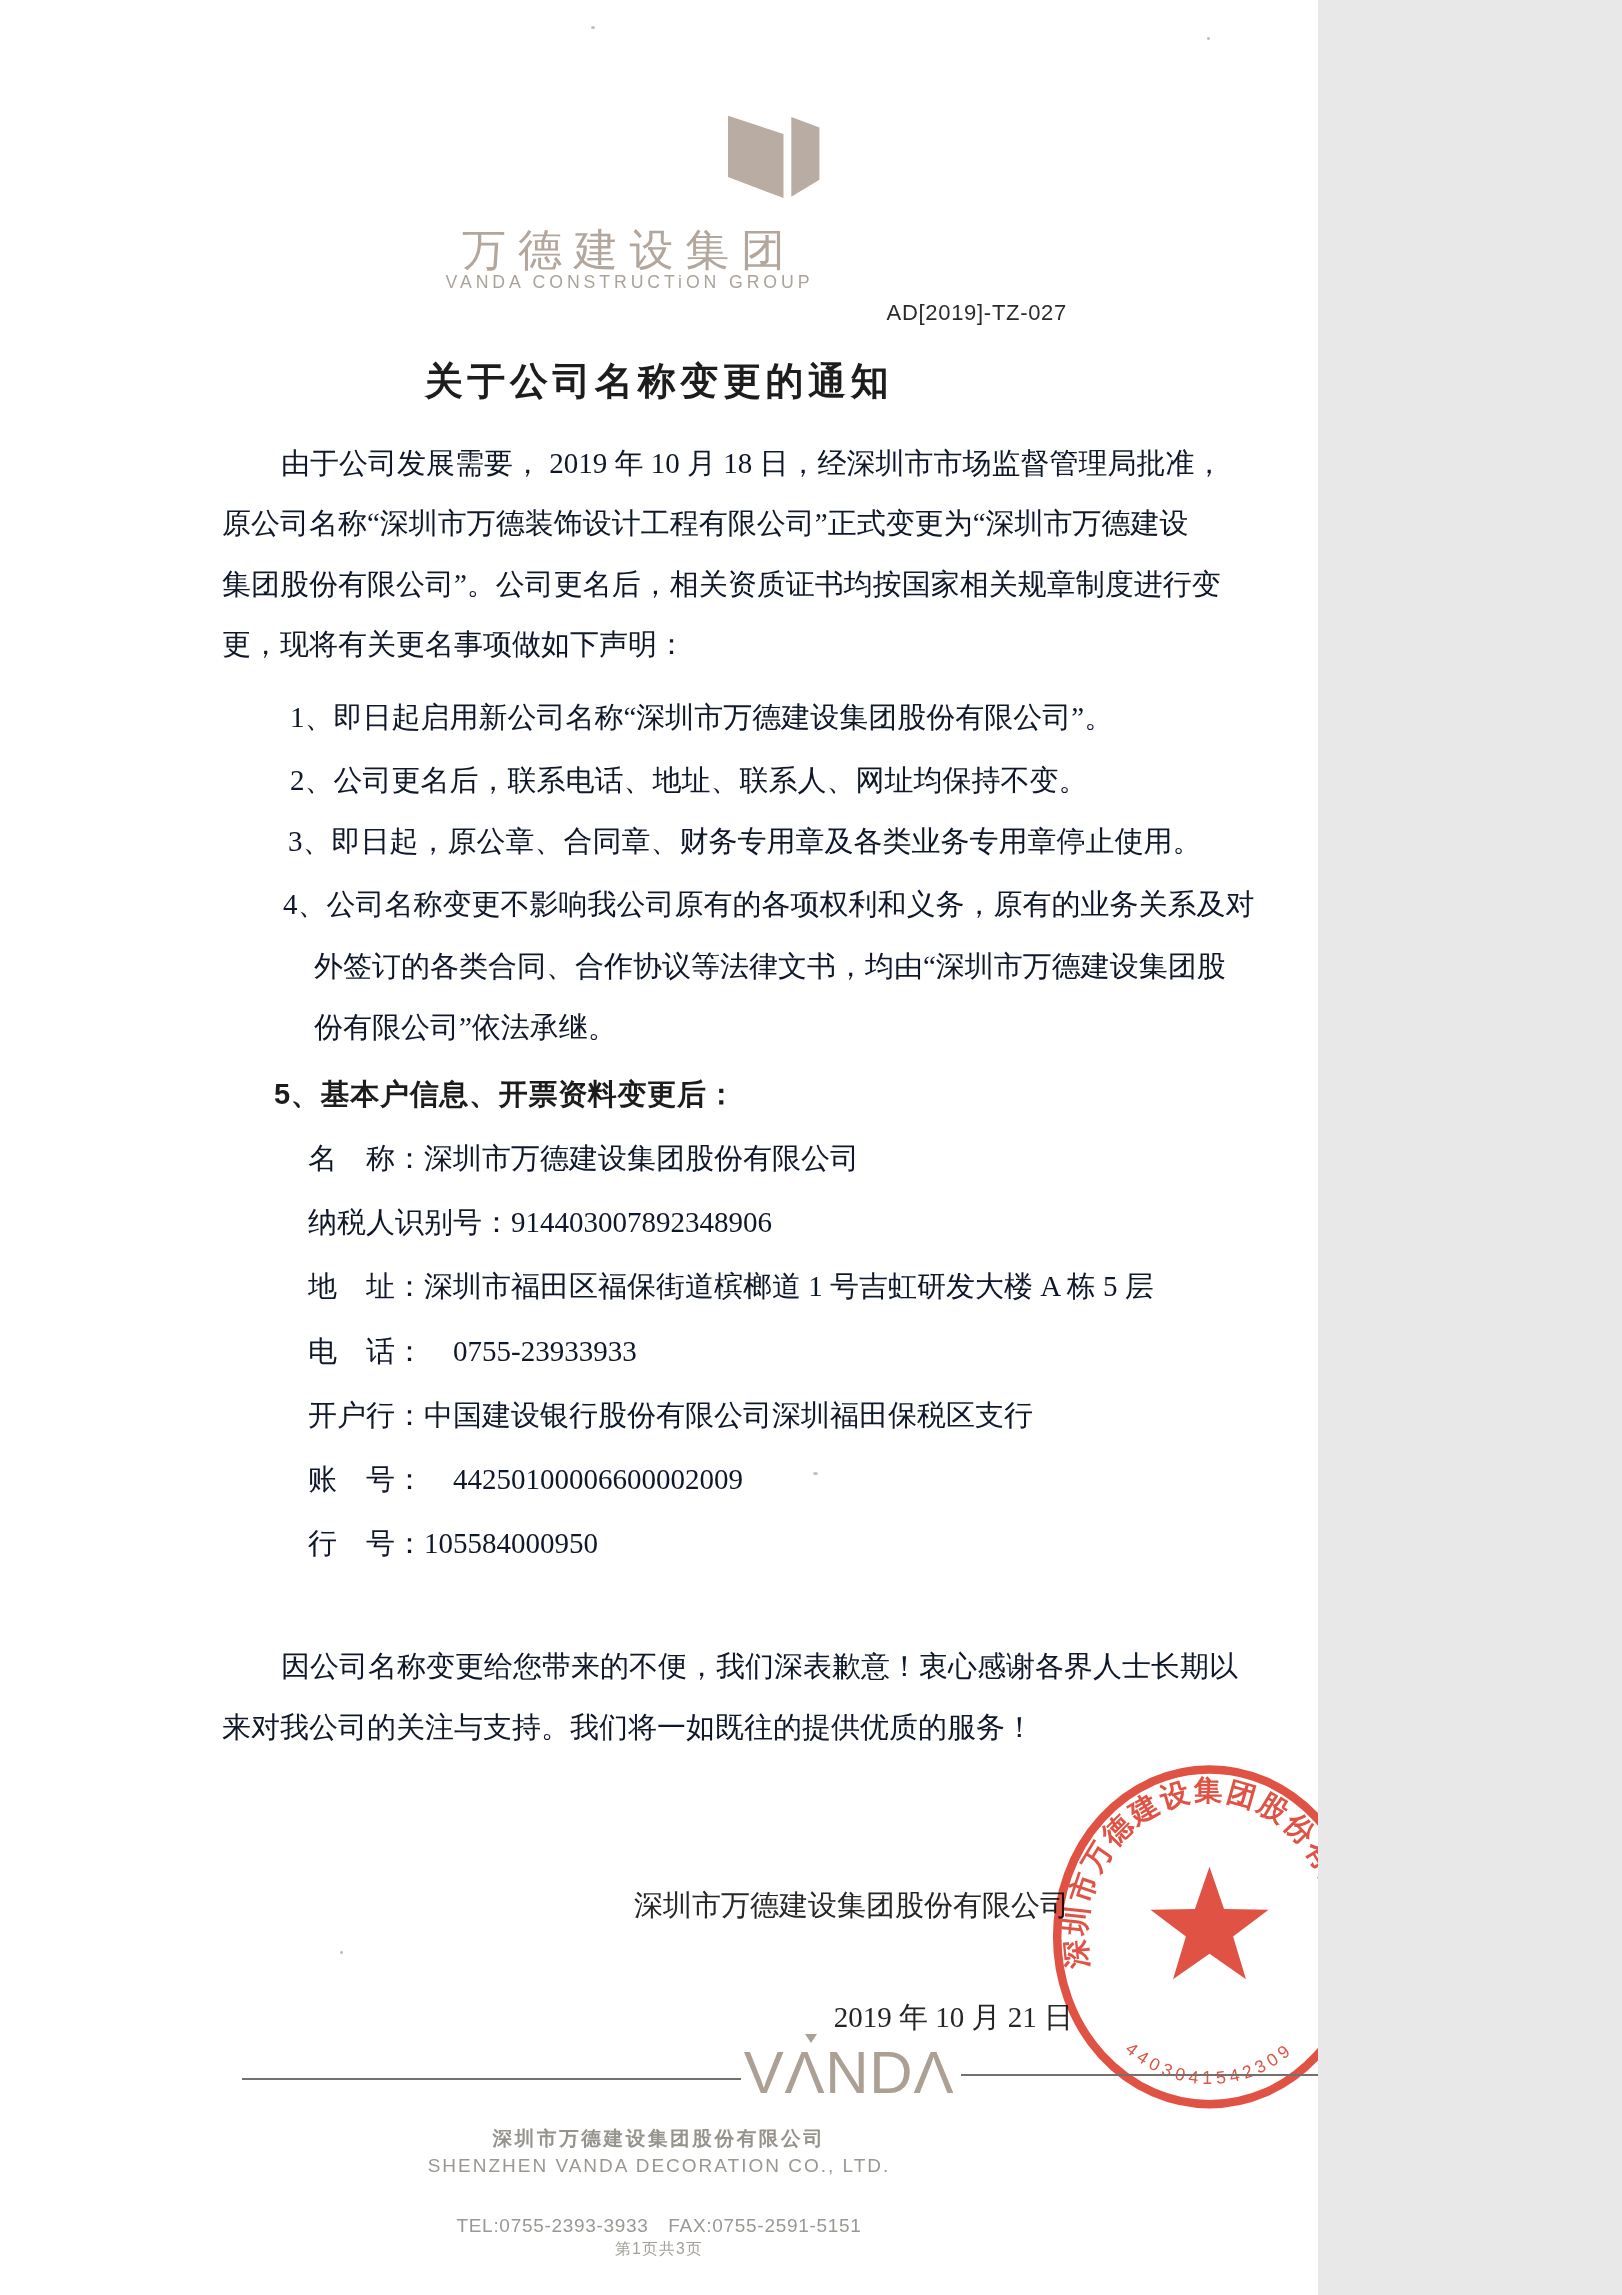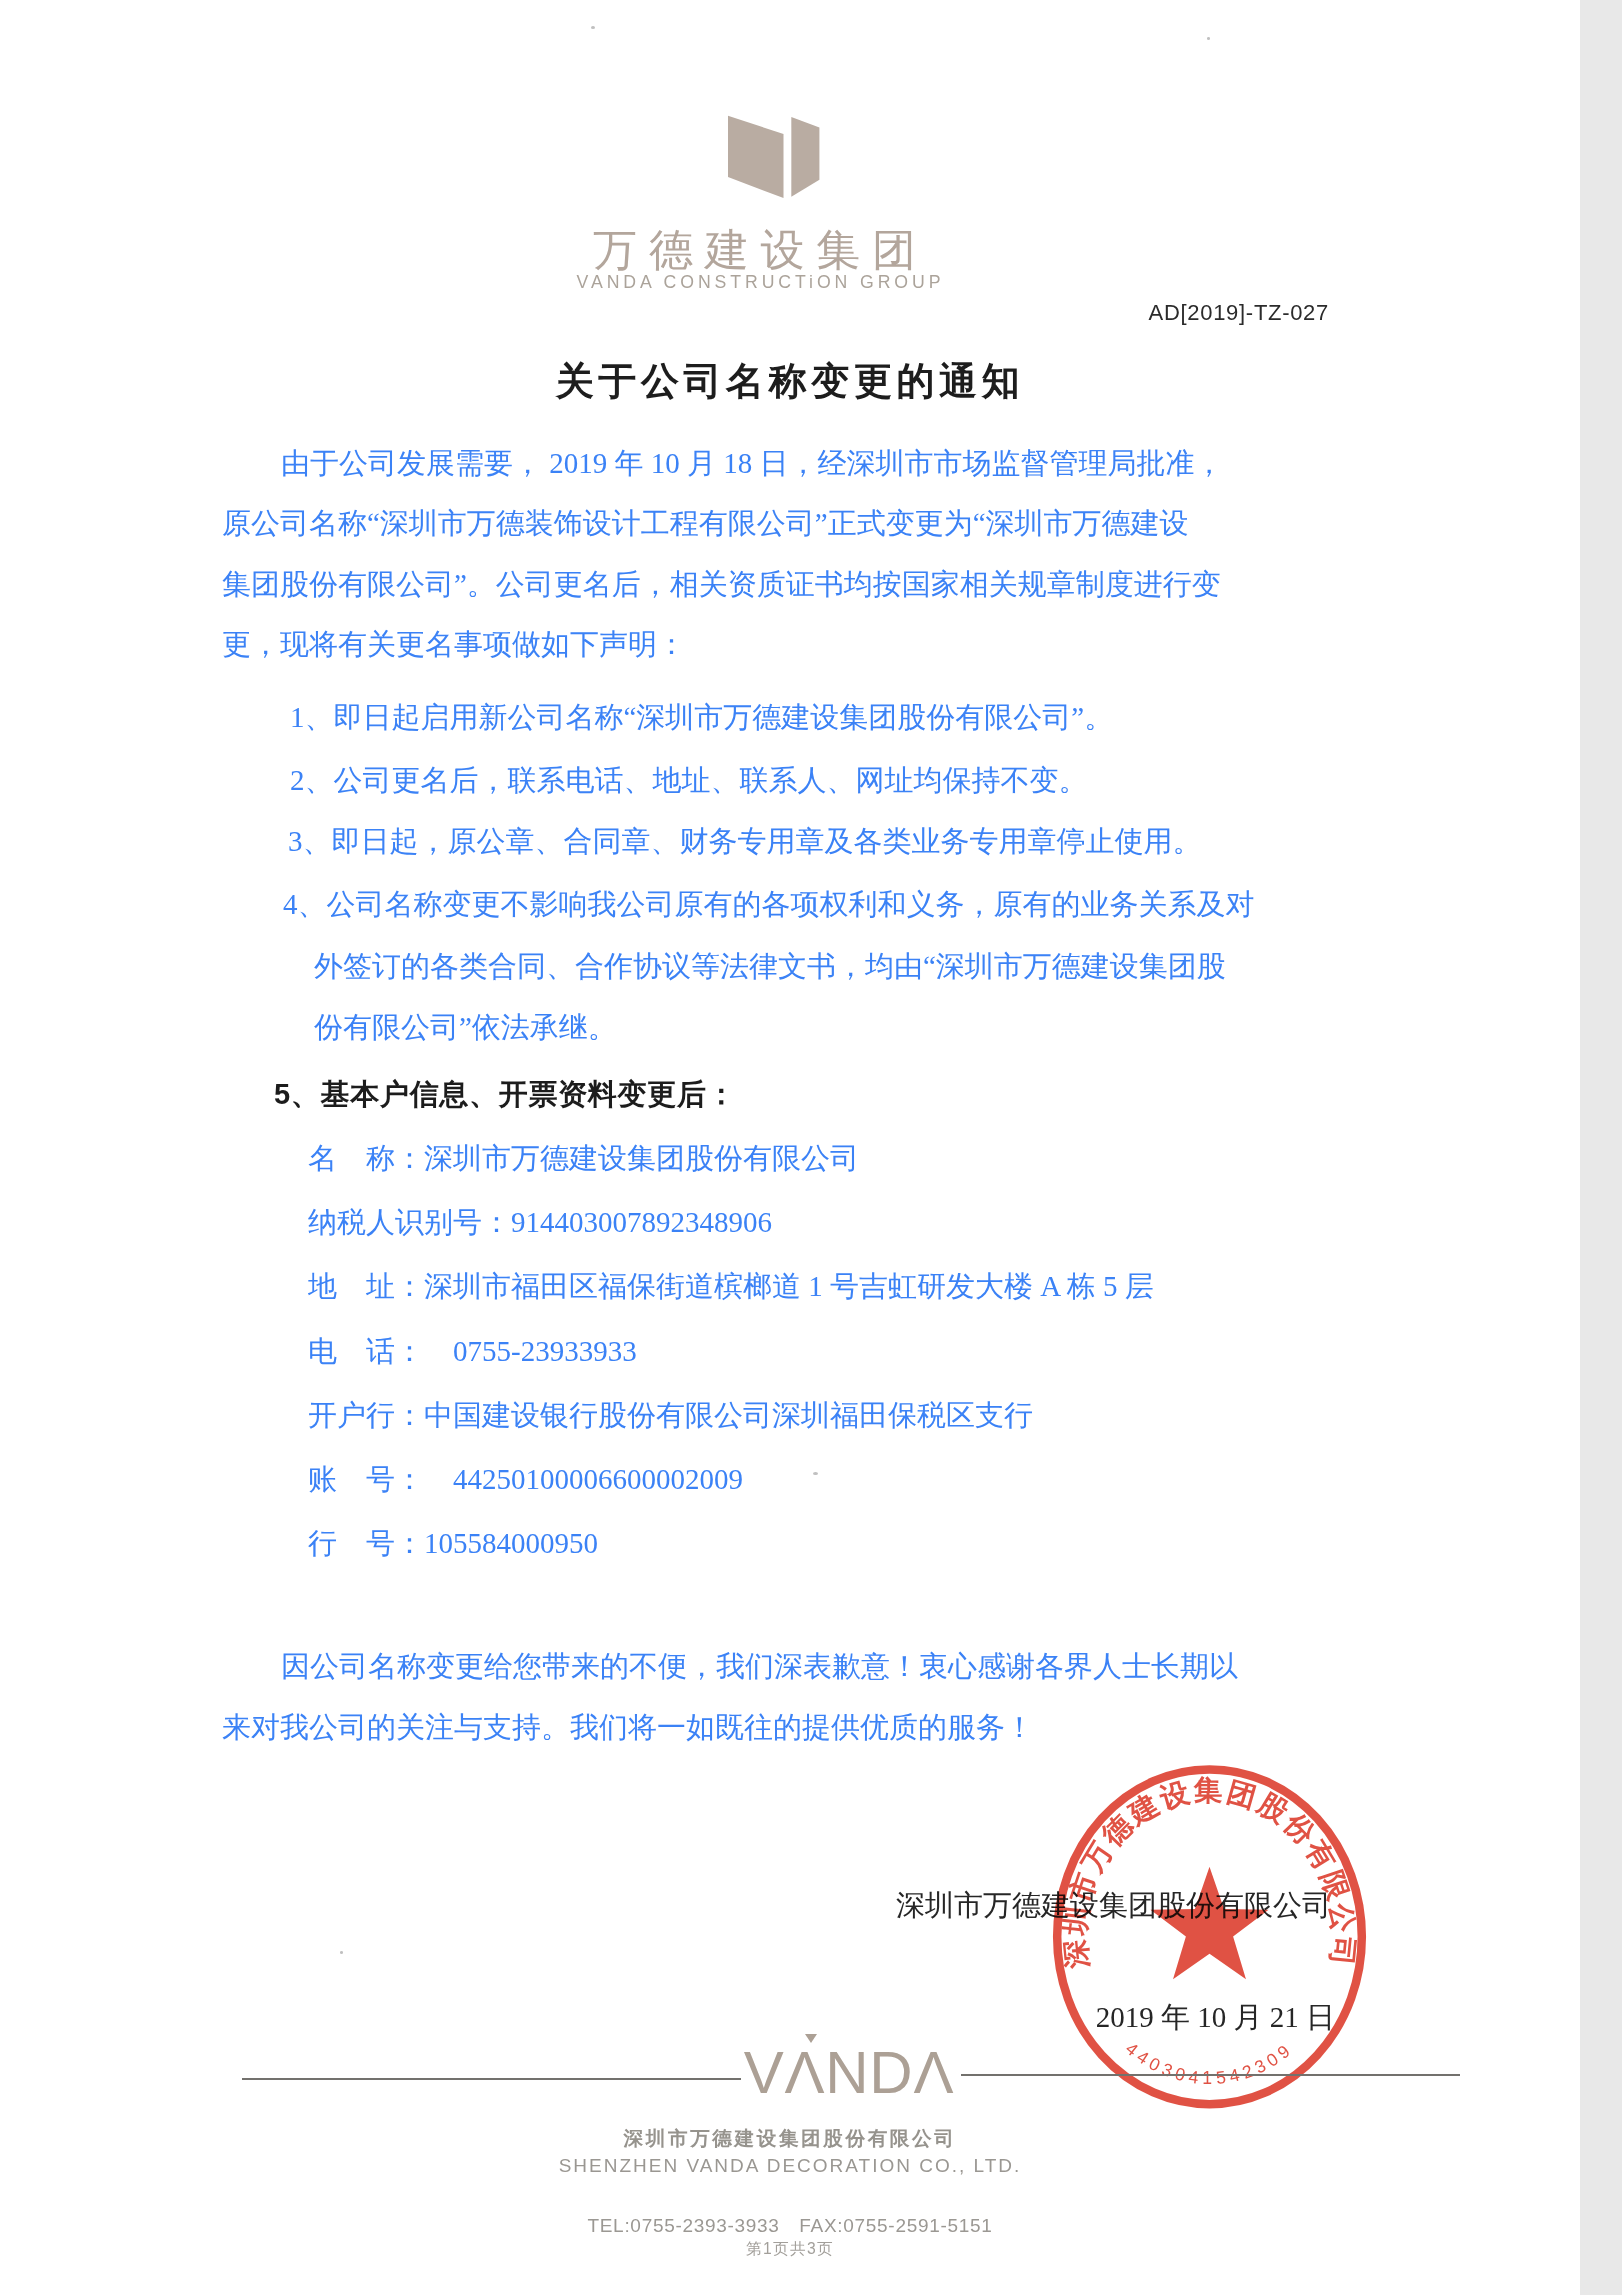--- a/index.html
+++ b/index.html
@@ -1,18 +1,18 @@
 <!DOCTYPE html>
 <html style="font-size:10.5px"><head>
 <meta charset="utf-8">
 <style>
   html,body{margin:0;padding:0;background:#e8e8e8;}
   .page{
     position:relative;
-    width:1580px;height:2295px;
+    width:1318px;height:2295px;
     background:#ffffff;
     overflow:hidden;
     font-family:"Liberation Serif","DejaVu Serif",serif;
     color:#232323;
   }
   .abs{position:absolute;}
   
   .logo-mark{left:728px;top:113px;width:111px;height:106px;}
   .logo-cn{
     left:0;right:59px;top:221px;text-align:center;
@@ -32,21 +32,21 @@
   }
   .title{
     left:0;right:0;top:356px;text-align:center;
     font-family:"Liberation Sans","DejaVu Sans",sans-serif;
     font-weight:700;font-size:38px;letter-spacing:4.6px;color:#1d1d1d;
   }
   
   .line{
     position:absolute;
     font-size:29px;line-height:1.18;white-space:pre;
-    color:#3b82f6;
+    color:#0f172a;
   }
   .line.bold{
     font-family:Liberation Sans, sans-serif;
     font-weight:700;color:#1c1c1c;letter-spacing:0.7px;
   }
   
   .sig-company{right:249px;top:1886px;font-size:29px;white-space:pre;color:#262626;}
   .sig-date{right:245px;top:1958px;font-size:29px;white-space:pre;color:#262626;margin-top:40px;}
   
   .seal{

